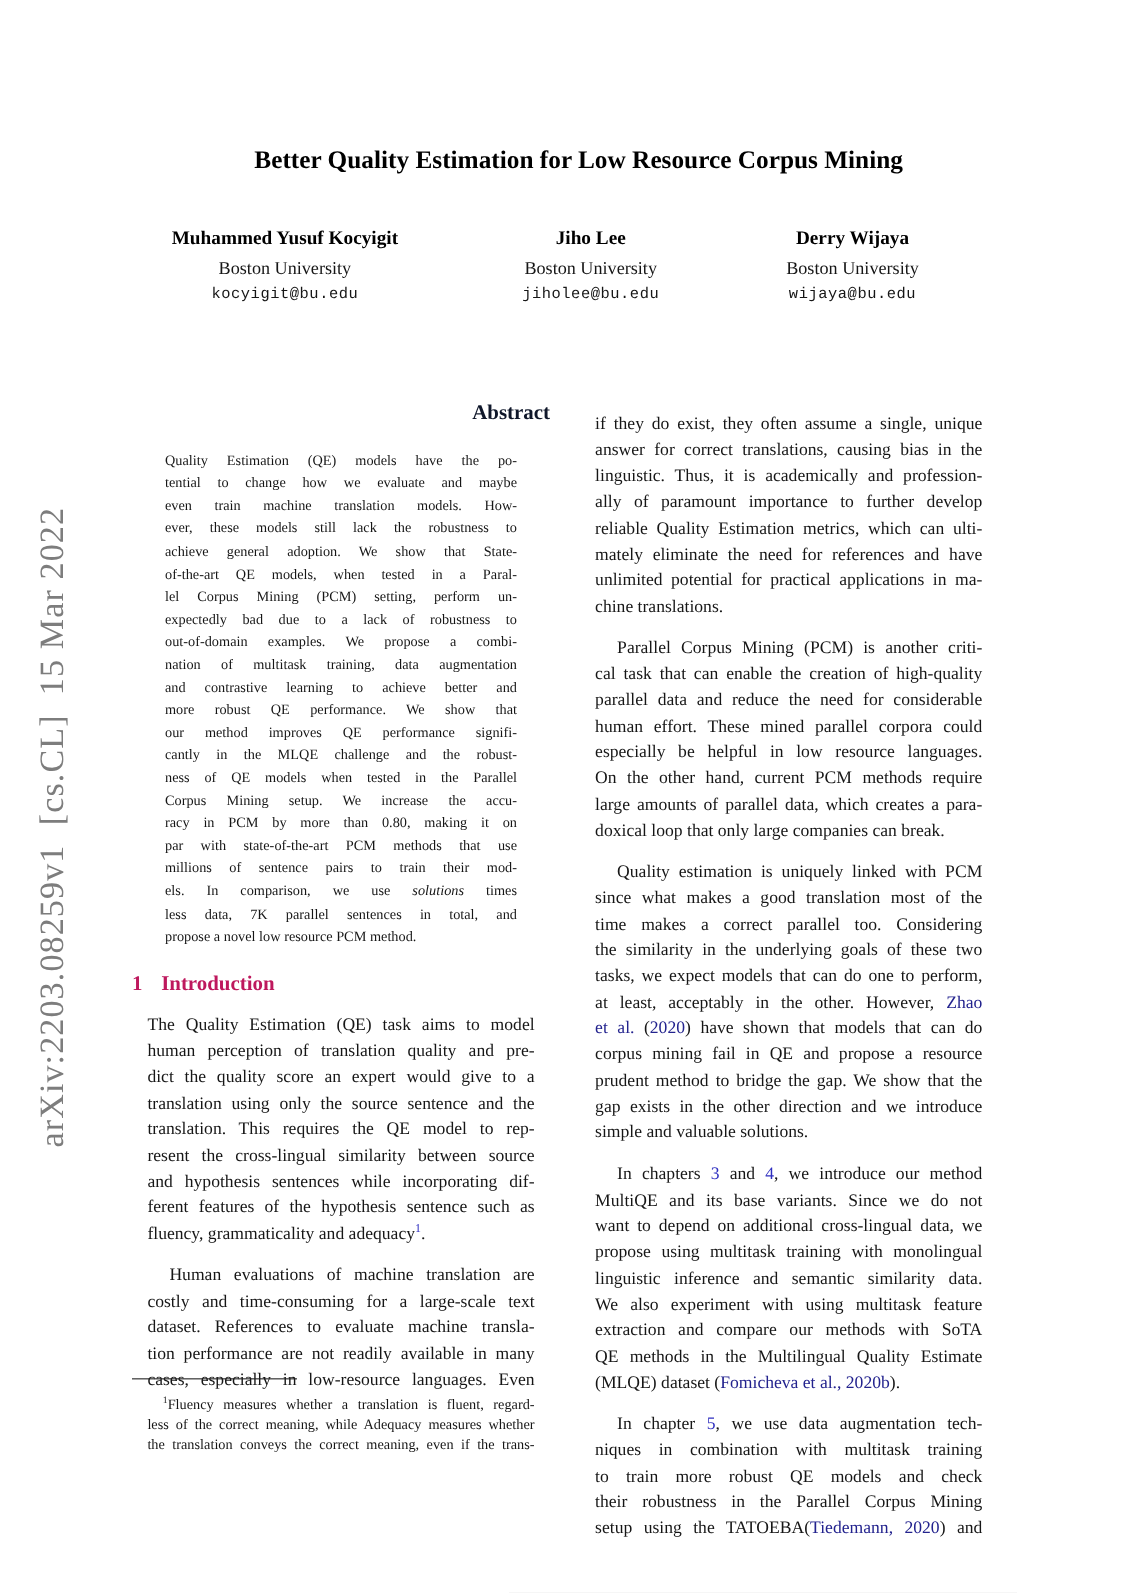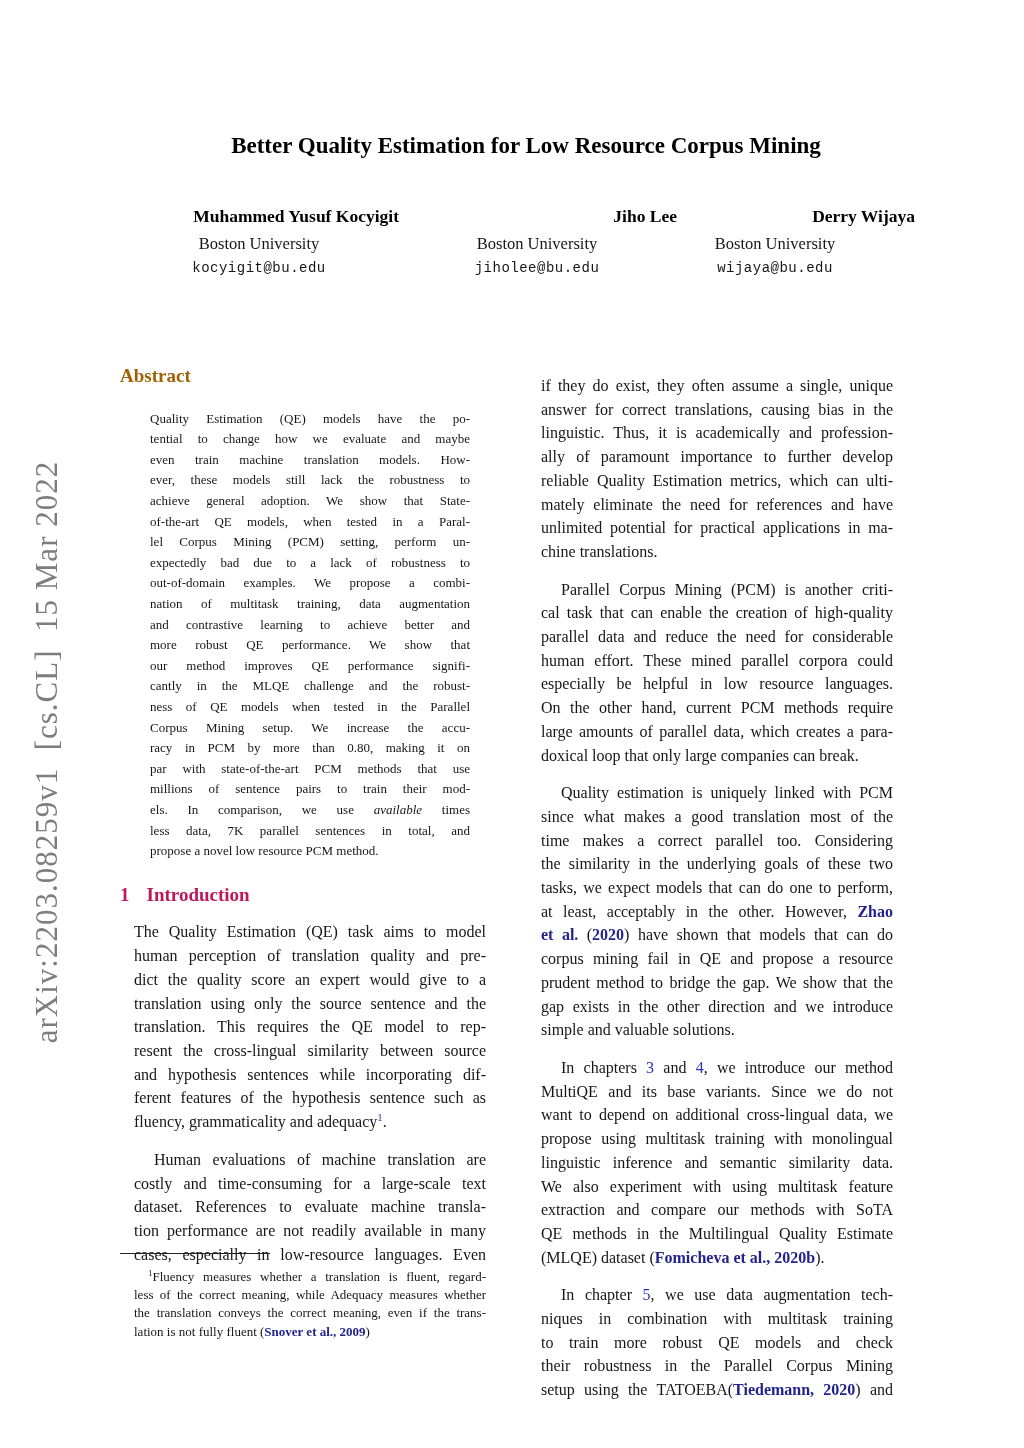--- a/index.html
+++ b/index.html
@@ -14,43 +14,43 @@
     transform:translate(-50%,-50%) rotate(-90deg);
     white-space:pre;font-size:31px;letter-spacing:1px;color:#7d7d7d;
   }
   
   .title{
     position:absolute;left:0;right:0;top:133px;text-align:center;
     font-weight:bold;font-size:23px;color:#000;margin-left:28px;
   }
   
   .author{position:absolute;top:206px;width:280px;text-align:center;}
-  .author .name{font-weight:bold;font-size:17.5px;margin-bottom:7px;color:#000;text-align:right;}
+  .author .name{font-weight:bold;font-size:17.5px;margin-bottom:7px;color:#000;}
   .author .affil{font-size:16.5px;margin-bottom:6px;}
   .author .email{font-family:"Liberation Mono",monospace;font-size:14px;letter-spacing:.5px;}
   .author.a0{left:119px}.author.a1{left:397px}.author.a2{left:635px}
   
   .col{position:absolute;top:360px;width:380px;font-size:16px;line-height:23.7px;}
   .col-left{left:120px;}
   .col-right{left:527px;}
-  .abs-head{text-align:left;font-weight:bold;font-size:19px;margin:4px 0 21px;color:#a16207;}
+  .abs-head{text-align:right;font-weight:bold;font-size:19px;margin:4px 0 21px;color:#0f172a;}
   .sec-head{font-weight:bold;font-size:19px;margin:21px 0 13px;color:#be185d;}
   .sec-head .sec-num{margin-right:17px;}
   .para{margin:14px;}
   .para.abstract{width:320px;margin:0 auto;font-size:13px;line-height:20.6px;}
   .line{text-align:justify;text-align-last:justify;}
   .line.lastline{text-align-last:left;}
   .line.indent{padding-left:20px;}
   
   .footnote-area{position:absolute;left:120px;top:1253px;width:380px;}
   .footnote-rule{width:150px;border-top:1.4px solid #222;margin-bottom:7px;}
   .para.footnote{font-size:13px;line-height:18.2px;}
   .footnote .line.indent{padding-left:14px;}
   
-  .rt-cite{color:#23238e;font-weight:bold;}
+  .rt-cite{color:#23238e;}
   .rt-ref{color:#2f2fc0;}
   .rt-supref{color:#2f2fc0;vertical-align:super;font-size:68%;line-height:0;}
   .rt-sup{vertical-align:super;font-size:68%;line-height:0;}
   .rt-i{font-style:italic;}
 </style>
 </head>
 <body>
 
 <div class="page">
 
@@ -89,21 +89,21 @@
         <div class="line">nation of multitask training, data augmentation</div>
         <div class="line">and contrastive learning to achieve better and</div>
         <div class="line">more robust QE performance. We show that</div>
         <div class="line">our method improves QE performance signifi-</div>
         <div class="line">cantly in the MLQE challenge and the robust-</div>
         <div class="line">ness of QE models when tested in the Parallel</div>
         <div class="line">Corpus Mining setup. We increase the accu-</div>
         <div class="line">racy in PCM by more than 0.80, making it on</div>
         <div class="line">par with state-of-the-art PCM methods that use</div>
         <div class="line">millions of sentence pairs to train their mod-</div>
-        <div class="line">els. In comparison, we use <span class="rt-i">available</span> times</div>
+        <div class="line">els. In comparison, we use <span class="rt-i">solutions</span> times</div>
         <div class="line">less data, 7K parallel sentences in total, and</div>
         <div class="line lastline">propose a novel low resource PCM method.</div>
       </div>
       <div class="sec-head"><span class="sec-num">1</span><span>Introduction</span></div>
       <div class="para">
         <div class="line">The Quality Estimation (QE) task aims to model</div>
         <div class="line">human perception of translation quality and pre-</div>
         <div class="line">dict the quality score an expert would give to a</div>
         <div class="line">translation using only the source sentence and the</div>
         <div class="line">translation. This requires the QE model to rep-</div>
@@ -174,18 +174,17 @@
       </div>
     </div>
 
   <div class="footnote-area">
     <div class="footnote-rule"></div>
     <div>
         <div class="para footnote">
           <div class="line indent"><span class="rt-sup">1</span>Fluency measures whether a translation is fluent, regard-</div>
           <div class="line">less of the correct meaning, while Adequacy measures whether</div>
           <div class="line">the translation conveys the correct meaning, even if the trans-</div>
-          <div class="line lastline">lation is not fully fluent (<span class="rt-cite">Snover et al., 2009</span>)</div>
         </div>
       </div>
   </div>
 
 </div>
 
 </body></html>

